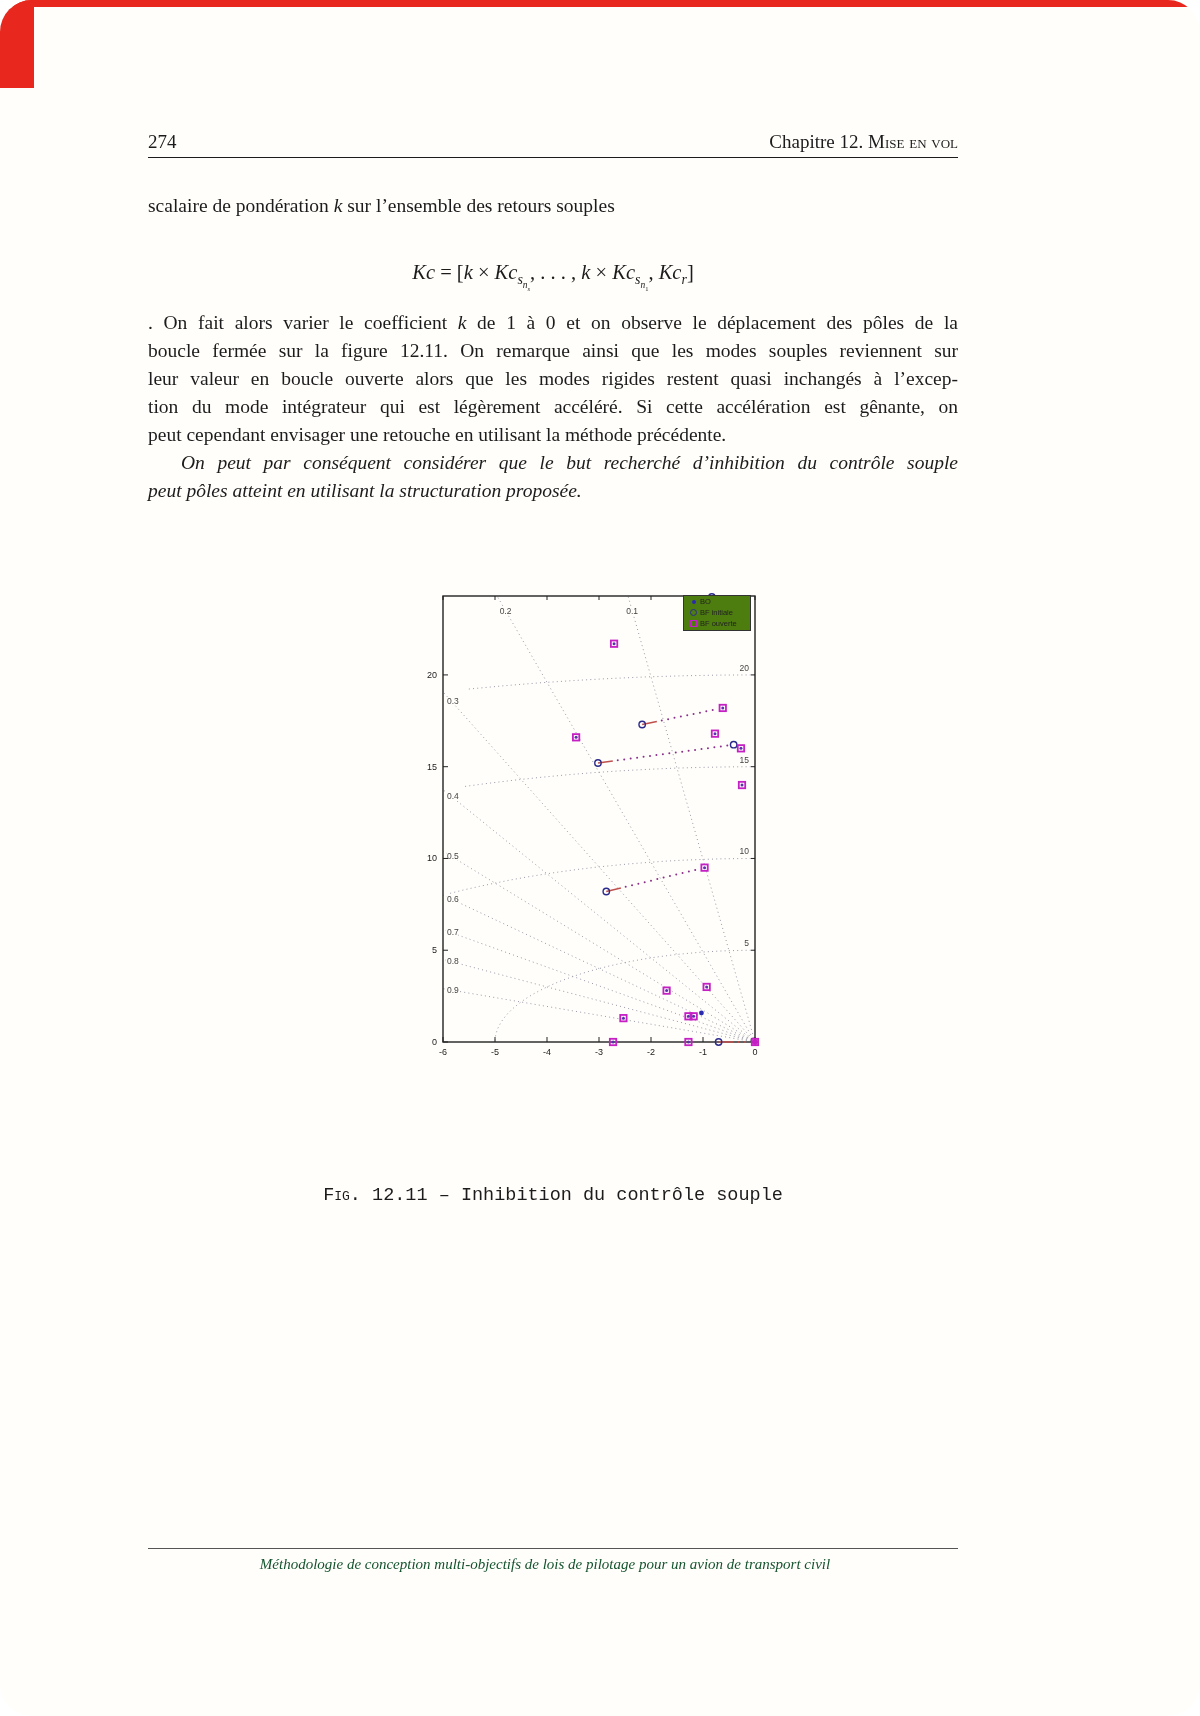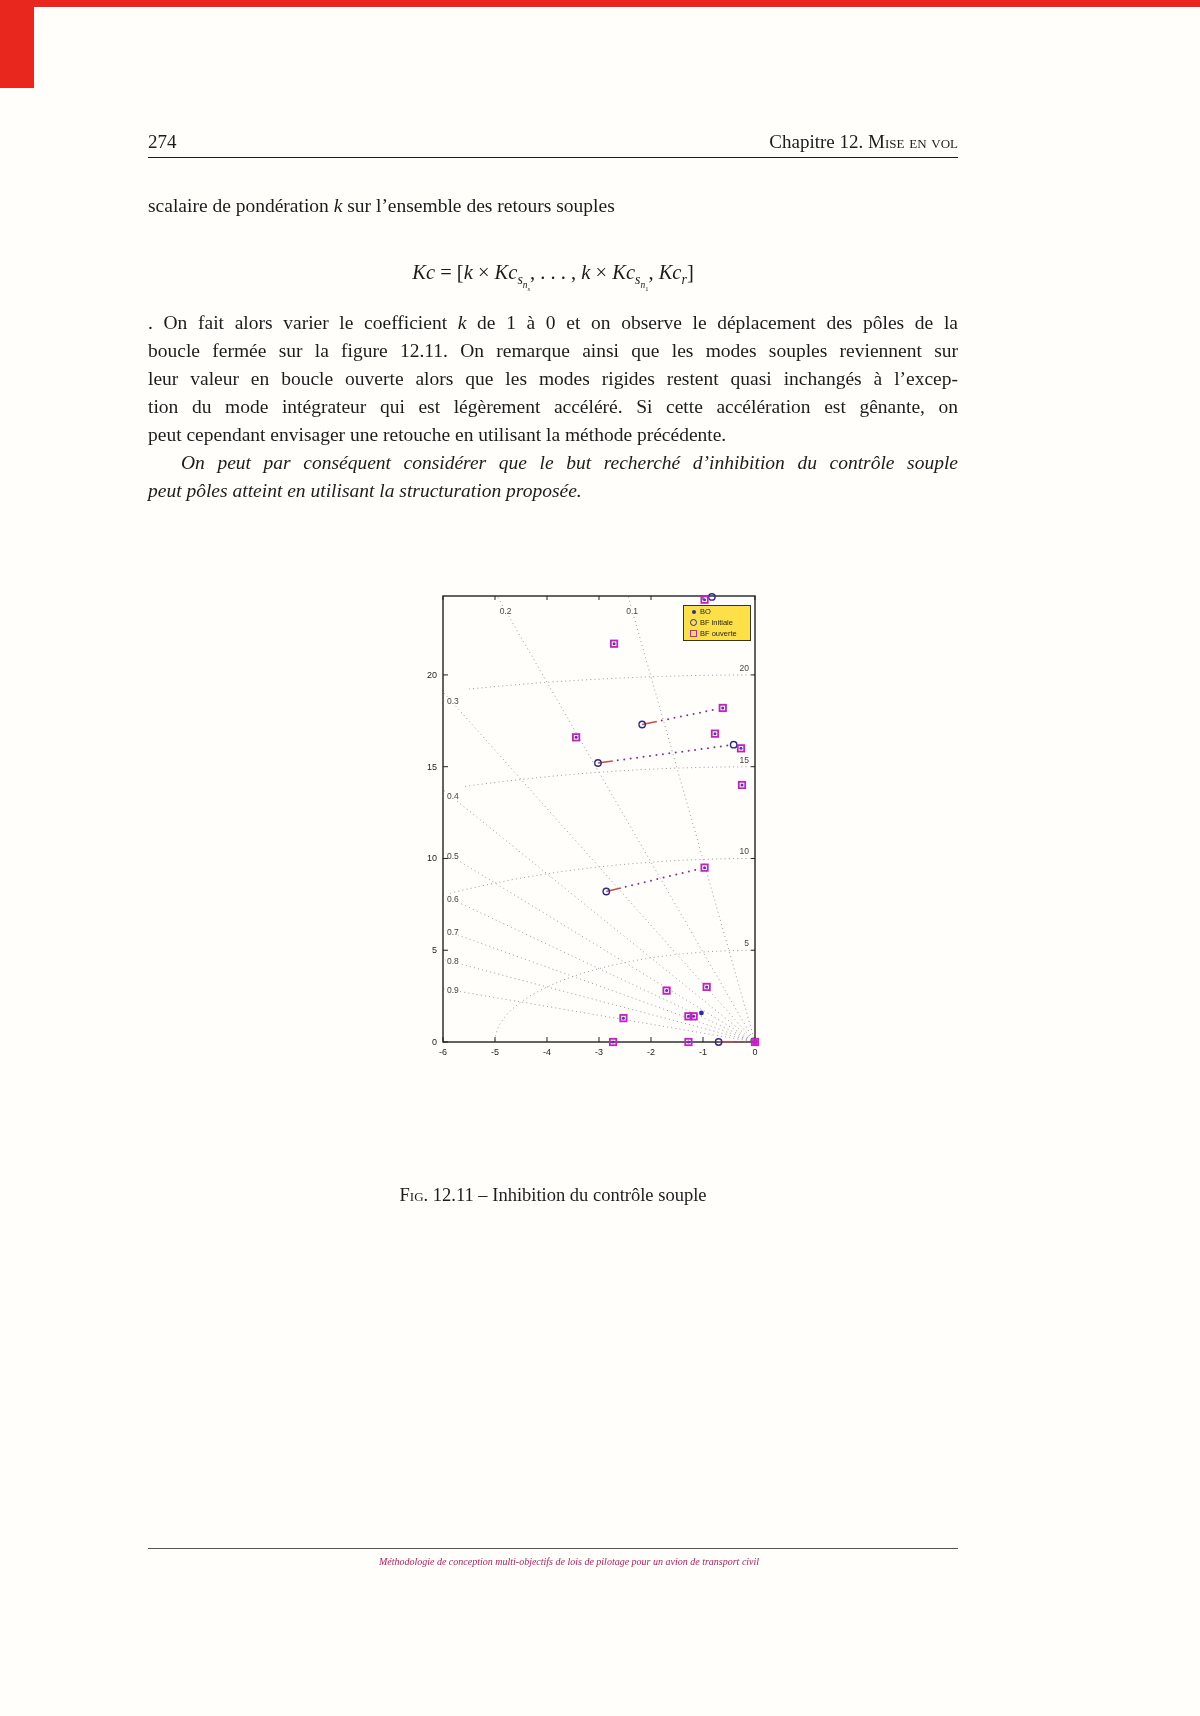--- a/index.html
+++ b/index.html
@@ -1,17 +1,17 @@
 <!DOCTYPE html>
 <html><head>
 <meta charset="utf-8">
 <style>
   html,body{margin:0;padding:0;background:#ffffff;}
   .page{position:relative;width:1200px;height:1716px;background:#fffefb;
-        font-family:"Liberation Serif",serif;color:#1c1c1c;overflow:hidden;}
+        font-family:"Liberation Serif",serif;color:#1c1c1c;overflow:hidden;border-radius:32px;}
   .red-strip{position:absolute;left:0;top:0;width:1200px;height:7px;background:#e8271e;}
   .red-corner{position:absolute;left:0;top:0;width:34px;height:88px;background:#e8271e;}
 
   .header{position:absolute;left:148px;top:131px;width:810px;font-size:19px;}
   .pagenum{position:absolute;left:0;top:0;}
   .chapref{position:absolute;right:0;top:0;text-align:right;}
   .sc{font-variant:small-caps;}
   .header-rule{position:absolute;left:148px;top:157px;width:810px;height:0;
                border-top:1.6px solid #1c1c1c;}
 
@@ -23,35 +23,35 @@
   .tline.just{white-space:normal;text-align:justify;text-align-last:justify;}
   .tline.ind{text-indent:33px;}
   em{font-style:italic;}
 
   .formula{position:absolute;left:148px;top:261px;width:810px;text-align:center;
            font-size:20.5px;}
   .formula .it{font-style:italic;}
   .formula sub{font-size:0.68em;line-height:0;}
 
   .figure{position:absolute;left:395px;top:578px;width:380px;height:500px;}
-  .legend{position:absolute;left:288px;top:27px;width:66px;height:34px;
-          border:1.2px solid #333;background:#fde047;
+  .legend{position:absolute;left:288px;top:17px;width:66px;height:34px;
+          border:1.2px solid #333;background:#4d7c0f;
           font-family:"Liberation Sans",sans-serif;font-size:7.5px;color:#222;}
   .lrow{display:flex;align-items:center;height:11px;margin-left:3px;}
   .lmark{width:13px;display:flex;justify-content:center;align-items:center;}
   .m-dot{width:4px;height:4px;border-radius:50%;background:#2a2ab0;}
   .m-circ{width:5px;height:5px;border-radius:50%;border:1.3px solid #2b2b8c;}
   .m-sq{width:5px;height:5px;border:1.3px solid #c420c4;}
 
   .caption{position:absolute;left:148px;top:1185px;width:810px;text-align:center;
-           font-size:18.5px;}
+           font-size:18.5px;font-family:Liberation Mono, monospace;}
   .footer-rule{position:absolute;left:148px;top:1548px;width:810px;height:0;
                border-top:1px solid #555;}
-  .footer{position:absolute;left:164px;top:1556px;width:810px;text-align:center;
-          font-size:10px;font-style:italic;color:#be185d;}
+  .footer{position:absolute;left:140px;top:1556px;width:810px;text-align:center;
+          font-size:15px;font-style:italic;color:#14532d;}
 </style>
 </head>
 <body>
 
 <div class="page">
   <div class="red-strip"></div>
   <div class="red-corner"></div>
 
   <div class="header">
     <span class="pagenum">274</span>

